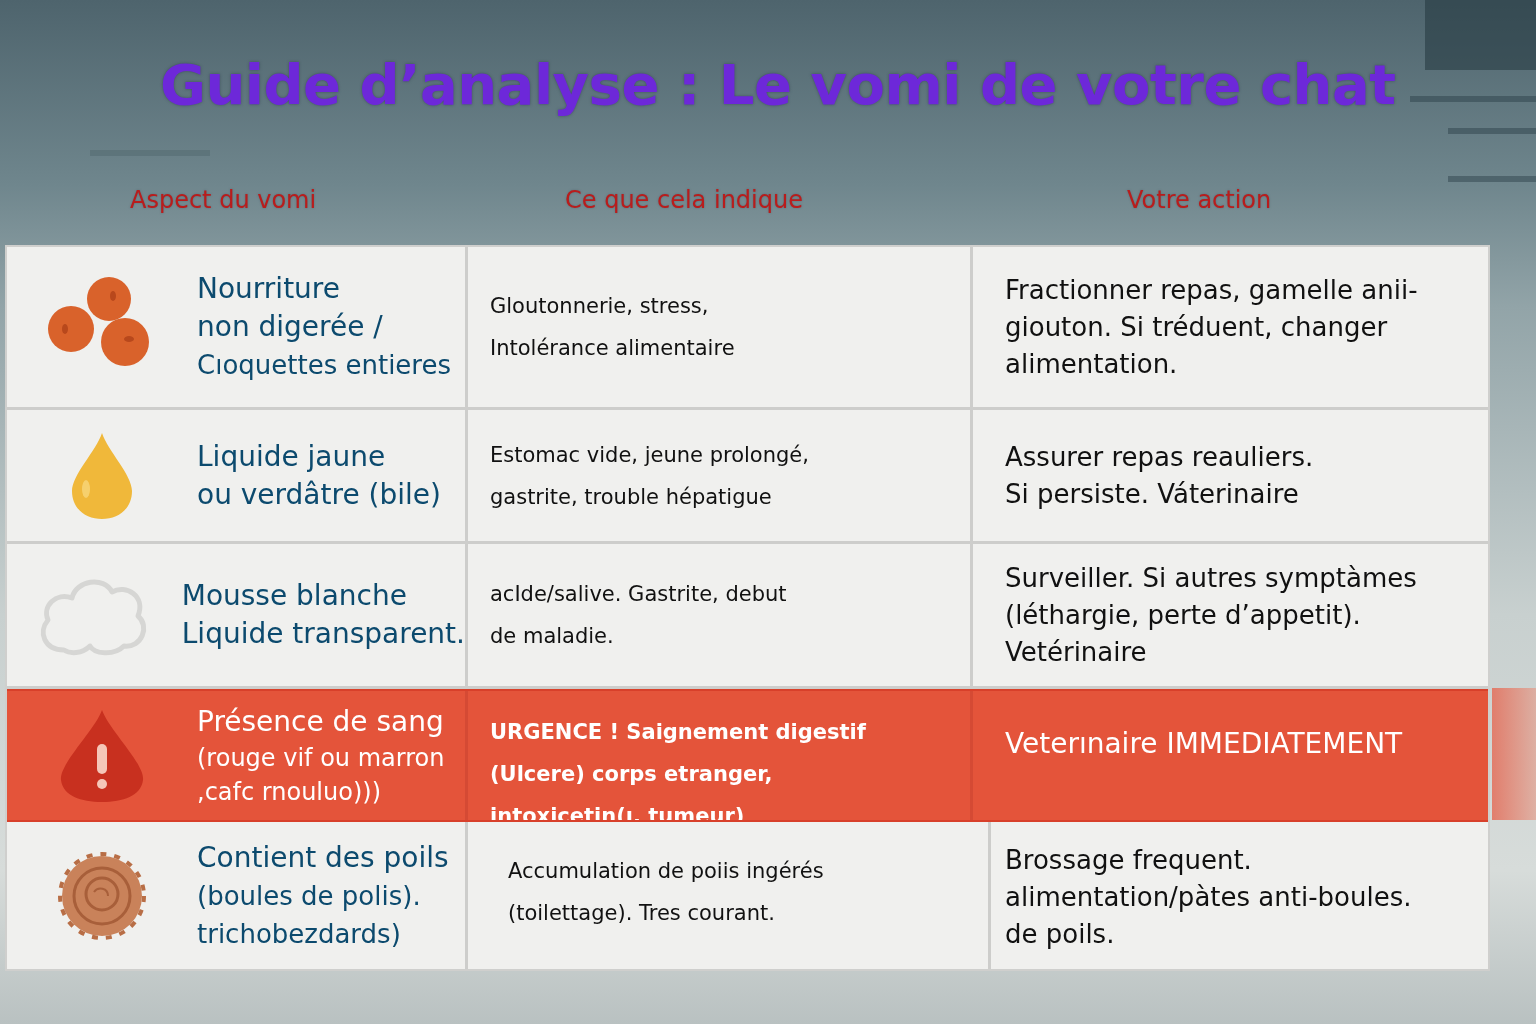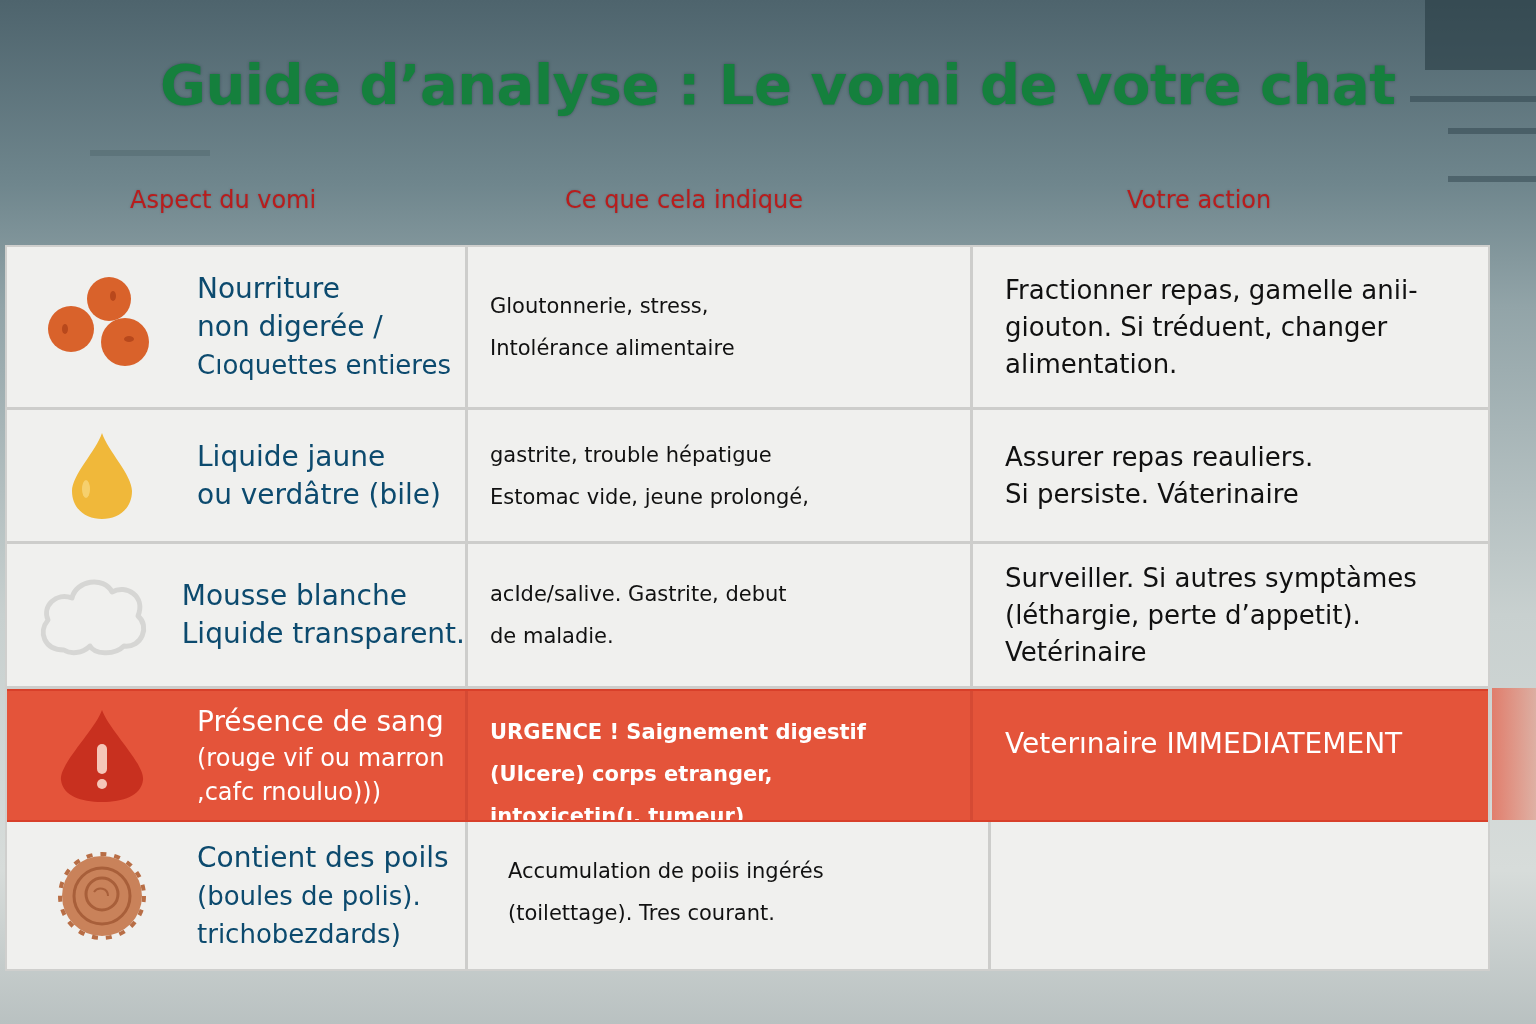--- a/index.html
+++ b/index.html
@@ -6,21 +6,21 @@
     html, body { width: 1536px; height: 1024px; overflow: hidden; }
     body {
       font-family: "DejaVu Sans", "Liberation Sans", sans-serif;
       background: linear-gradient(180deg, #4e646d 0%, #6f868d 18%, #92a4a8 30%, #c8d0cf 60%, #d7dcda 85%, #b9c1c1 100%);
       position: relative;
     }
     .bg-stripe { position: absolute; background: rgba(40,60,68,0.45); height: 6px; }
     .bg-block { position: absolute; background: rgba(35,55,62,0.55); }
     .title {
       position: absolute; left: 160px; top: 52px;
-      font-size: 56px; font-weight: bold; color: #15803d; letter-spacing: -0.5px;
+      font-size: 56px; font-weight: bold; color: #6d28d9; letter-spacing: -0.5px;
       text-shadow: 0 0 3px rgba(40,60,70,0.6);
       white-space: nowrap;
     }
     .col-header {
       position: absolute; top: 186px;
       font-size: 24px; color: #b91c1c; white-space: nowrap;
       text-shadow: 0 0 2px rgba(60,80,90,0.5);
     }
     .table {
       position: absolute; left: 5px; top: 245px; width: 1485px; height: 726px;
@@ -117,22 +117,22 @@
           <ellipse cx="16" cy="58" rx="4" ry="9" fill="#f8d67a" opacity="0.8"></ellipse>
         </svg>
       </div>
       <div class="aspect-text">
         <span class="line">Liquide jaune</span>
         <span class="line">ou verdâtre (bile)</span>
       </div>
     </div>
     <div class="cell c2">
       <div class="mean-text">
+        <span class="line">Estomac vide, jeune prolongé,</span>
         <span class="line">gastrite, trouble hépatigue</span>
-        <span class="line">Estomac vide, jeune prolongé,</span>
       </div>
     </div>
     <div class="cell c3">
       <div class="act-text">
         <span class="line">Assurer repas reauliers.</span>
         <span class="line">Si persiste. Vátеrinaire</span>
       </div>
     </div>
   </div>
 
@@ -208,16 +208,23 @@
         <span class="line sub">(boules de polis).</span>
         <span class="line sub">trichobezdards)</span>
       </div>
     </div>
     <div class="cell c2" style="align-items:flex-start; padding-top:28px;margin-left:18px;">
       <div class="mean-text">
         <span class="line">Accumulation de poiis ingérés</span>
         <span class="line">(toilettage). Tres courant.</span>
       </div>
     </div>
+    <div class="cell c3" style="align-items:flex-start; padding-top:20px;">
+      <div class="act-text">
+        <span class="line">Brossage frequent.</span>
+        <span class="line">alimentation/pàtes anti-boules.</span>
+        <span class="line">de poils.</span>
+      </div>
+    </div>
   </div>
 </div>
 
 <div class="side-glow"></div>
 
 </body></html>

